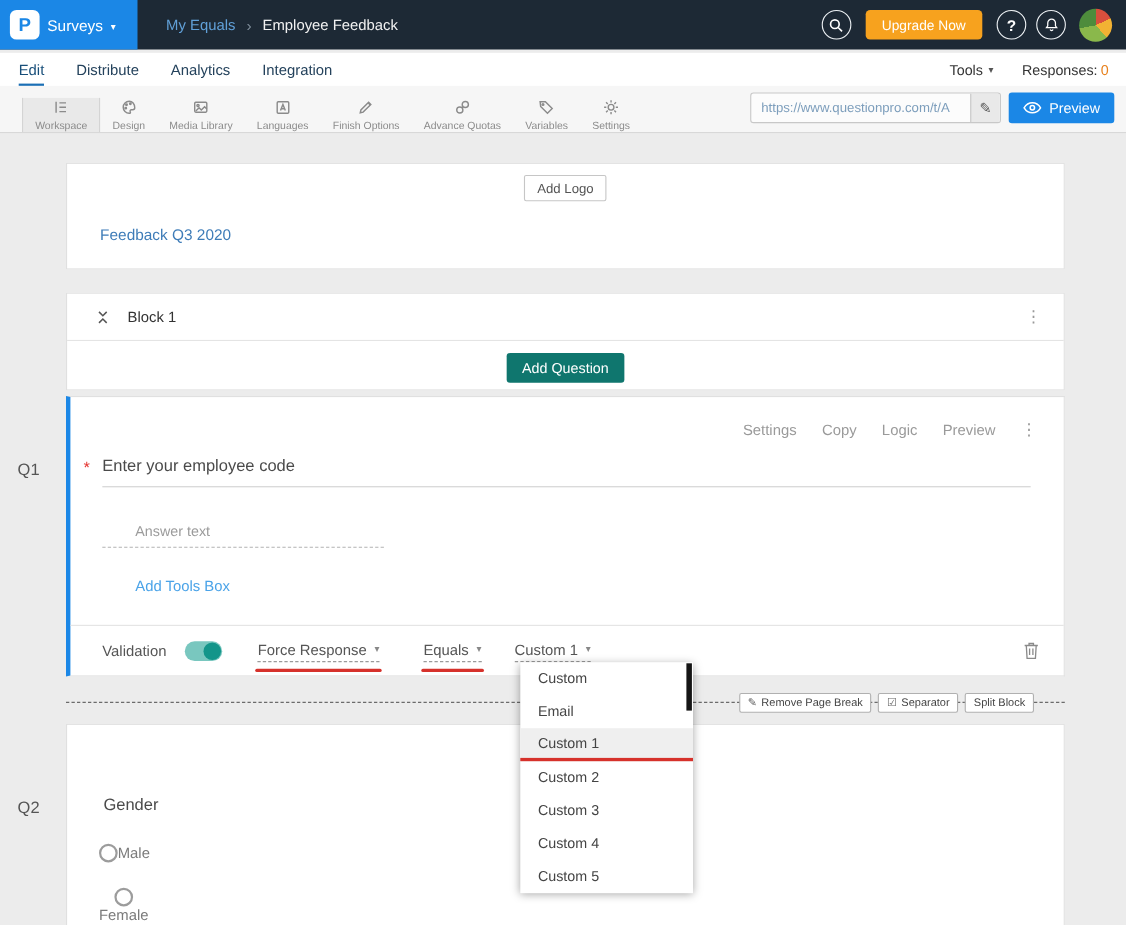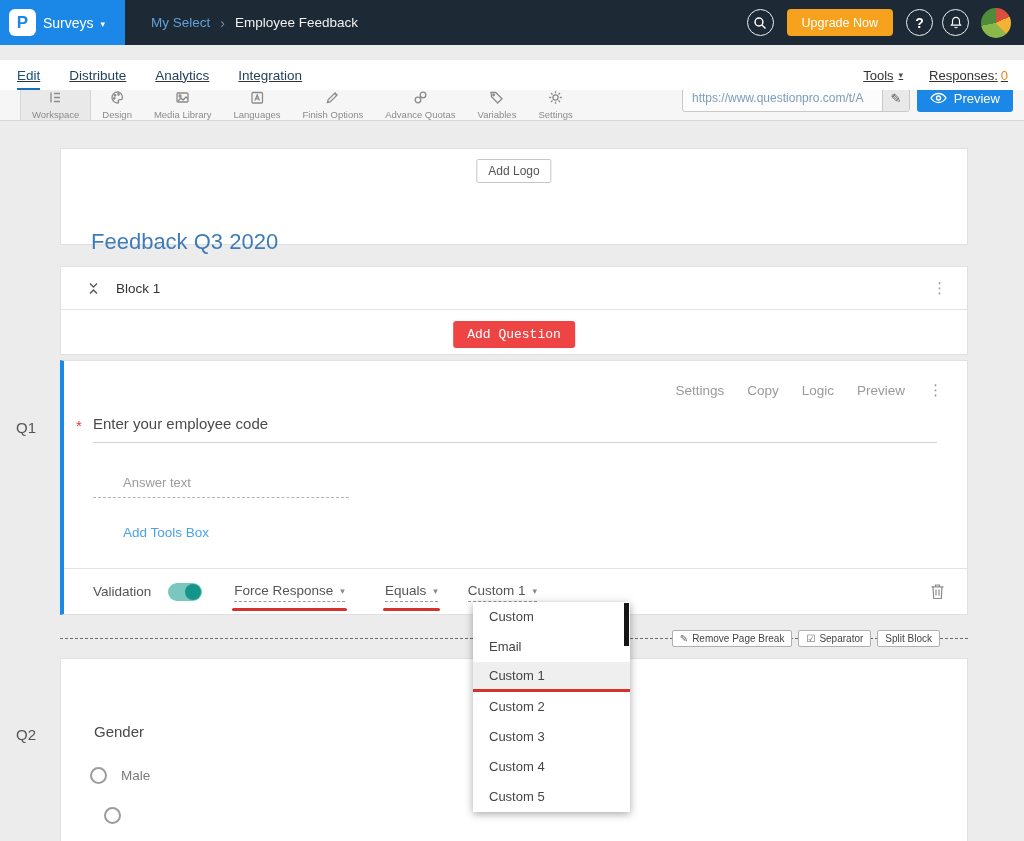--- a/index.html
+++ b/index.html
@@ -20,21 +20,21 @@
   .bc-parent { color:#61a0d8; cursor:pointer; }
   .bc-sep { color:#7e8c99; font-size:14px; }
   .bc-current { color:#f1f1f1; }
   .topbar-right { margin-left:auto; display:flex; align-items:center; gap:9px; padding-right:13px; }
   .circle-btn { width:27px; height:27px; border-radius:50%; border:1.5px solid #eef2f5; display:flex; align-items:center; justify-content:center; color:#fff; background:transparent; font-size:14px; font-weight:bold; cursor:pointer; flex:0 0 auto; }
   .upgrade { height:27px; padding:0 15px; border:none; border-radius:4px; background:#f7a21e; color:#fff; font-size:12.5px; font-family:inherit; cursor:pointer; margin:0 4px; }
   .avatar { width:30px; height:30px; border-radius:50%; margin-left:3px; cursor:pointer;
     background:conic-gradient(#d94f3d 0 18%, #f2b233 18% 38%, #8ab84b 38% 72%, #4e8c3c 72% 100%); }
 
   
-  .navbar { position:absolute; top:60px; left:0; width:100%; height:30px; background:#fff; display:flex; align-items:stretch; z-index:25;text-decoration:underline; }
+  .navbar { position:absolute; top:48px; left:0; width:100%; height:30px; background:#fff; display:flex; align-items:stretch; z-index:25; }
   .nav-tabs { display:flex; gap:29px; padding-left:17px; }
   .nav-tab { display:flex; align-items:center; font-size:13.5px; color:#24425c; position:relative; cursor:pointer; }
   .nav-tab.active { color:#174e79; }
   .nav-tab.active::after { content:""; position:absolute; left:0; right:0; bottom:0; height:2px; background:#1b6fb5; }
   .nav-right { margin-left:auto; display:flex; align-items:center; gap:26px; padding-right:16px; font-size:13px; }
   .tools { color:#333; display:flex; gap:5px; align-items:center; cursor:pointer; }
   .tools .caret { font-size:9px; color:#555; }
   .responses { color:#333; }
   .responses .count { color:#e8821e; margin-left:3px; }
 
@@ -46,29 +46,29 @@
   .url-box { position:absolute; right:114px; top:9px; width:228px; height:28px; border:1px solid #c8c8c8; border-radius:3px; background:#fcfcfc; display:flex; align-items:center; overflow:hidden; }
   .url-text { flex:1; font-size:12px; color:#7d9ebc; padding:0 9px; white-space:nowrap; overflow:hidden; cursor:text; }
   .url-edit { width:27px; align-self:stretch; background:#e9e9e9; border-left:1px solid #c8c8c8; display:flex; align-items:center; justify-content:center; color:#555; font-size:13px; cursor:pointer; }
   .preview-btn { position:absolute; right:11px; top:9px; height:28px; padding:0 13px; background:#1b87e6; border:none; border-radius:3px; color:#fff; font-size:13px; font-family:inherit; display:flex; align-items:center; gap:7px; cursor:pointer; }
   .preview-btn svg { stroke:#fff; fill:none; stroke-width:1.4; }
 
   
   .card { position:absolute; background:#fff; border:1px solid #e0e0e0; }
   #header-card { left:60px; top:148px; width:908px; height:97px; }
   .add-logo { position:absolute; left:50%; top:10px; transform:translateX(-50%); background:#fff; border:1px solid #c6c6c6; border-radius:2px; color:#555; font-size:12px; padding:4px 11px; font-family:inherit; cursor:pointer; }
-  .survey-title { position:absolute; left:30px; top:56px; font-size:22px; color:#3e7cb8; cursor:text;margin-top:24px; }
+  .survey-title { position:absolute; left:30px; top:56px; font-size:14px; color:#3e7cb8; cursor:text; }
 
   #block-card { left:60px; top:266px; width:908px; height:89px; }
   .block-header { height:43px; border-bottom:1px solid #e4e4e4; display:flex; align-items:center; padding:0 16px; gap:16px; }
   .collapse { cursor:pointer; display:flex; margin-left:10px; }
   .collapse svg { stroke:#555; fill:none; stroke-width:1.4; }
   .block-title { font-size:13.5px; color:#333; }
   .kebab { margin-left:auto; color:#999; font-size:15px; cursor:pointer; padding:0 4px; }
-  .add-question { position:absolute; left:50%; top:54px; transform:translateX(-50%); background:#ef4444; color:#fff; border:none; border-radius:3px; font-size:13px; padding:6px 14px; font-family:Liberation Mono, monospace; cursor:pointer; }
+  .add-question { position:absolute; left:50%; top:54px; transform:translateX(-50%); background:#0f766e; color:#fff; border:none; border-radius:3px; font-size:13px; padding:6px 14px; font-family:Liberation Sans, sans-serif; cursor:pointer; }
 
   #q1-card { left:60px; top:360px; width:908px; height:255px; border-left:4px solid #1b87e6; }
   .q-actions { position:absolute; top:20px; right:24px; display:flex; gap:23px; align-items:center; font-size:13.5px; color:#9a9a9a; }
   .q-actions .action { cursor:pointer; }
   .q-kebab { color:#999; font-size:15px; cursor:pointer; }
   .req { position:absolute; left:12px; top:56px; color:#e53935; font-size:15px; }
   .q1-question { position:absolute; left:29px; top:54px; font-size:15px; color:#4a4a4a; cursor:text; }
   .q1-underline { position:absolute; left:29px; right:30px; top:81px; border-bottom:1px solid #d2d2d2; }
   .answer-text { position:absolute; left:31px; top:114px; font-size:13px; color:#9b9b9b; cursor:text;margin-left:28px; }
   .answer-underline { position:absolute; left:29px; top:136px; width:256px; border-bottom:1px dashed #b3b3b3; }
@@ -88,21 +88,21 @@
   
   #pagebreak { position:absolute; left:60px; top:630px; width:908px; height:20px; z-index:5; }
   .dash-line { position:absolute; left:0; right:0; top:8px; border-top:1px dashed #6b6b6b; }
   .pb-buttons { position:absolute; right:28px; top:0; display:flex; gap:6px; }
   .pb-btn { background:#fff; border:1px solid #b0b0b0; border-radius:2px; font-size:10px; color:#444; padding:2px 7px; display:flex; align-items:center; gap:4px; font-family:inherit; cursor:pointer; }
   .pb-icon { font-size:10px; color:#666; }
 
   
   #q2-card { left:60px; top:658px; width:908px; height:200px; }
   .q2-question { position:absolute; left:33px; top:64px; font-size:15px; color:#4a4a4a; cursor:text; }
-  .radio-row { position:absolute; left:29px; display:flex; align-items:center; gap:14px; }
+  .radio-row { position:absolute; left:29px; display:flex; align-items:center; }
   #radio-male { top:108px; } #radio-female { top:148px;flex-direction:column; }
   .radio { width:17px; height:17px; border-radius:50%; border:2px solid #9c9c9c; background:#fff; cursor:pointer; flex:0 0 auto; }
   .radio-label { font-size:13.5px; color:#7b7b7b; cursor:pointer; }
 
   .q-side-label { position:absolute; font-size:15px; color:#555; }
   #q1-label { left:16px; top:419px; }
   #q2-label { left:16px; top:726px; }
 
   
   #dropdown { position:absolute; left:473px; top:602px; width:157px; background:#fff; box-shadow:0 2px 8px rgba(0,0,0,0.35); z-index:40; }
@@ -115,21 +115,21 @@
 
 <header class="topbar">
   <div class="brand">
     <div class="logo">
         <span>P</span>
       </div>
     <span class="brand-label">Surveys</span>
     <span class="caret">▾</span>
   </div>
   <nav class="breadcrumb">
-    <span class="bc-parent">My Select</span>
+    <span class="bc-parent">My Equals</span>
     <span class="bc-sep">›</span>
     <span class="bc-current">Employee Feedback</span>
   </nav>
   <div class="topbar-right">
     <div class="circle-btn">
       <svg width="14" height="14" viewBox="0 0 15 15" style="stroke:#fff;fill:none;stroke-width:1.6">
           <circle cx="6.4" cy="6.4" r="4.2"></circle>
           <path d="M9.6 9.6l3.8 3.8"></path>
         </svg>
     </div>

